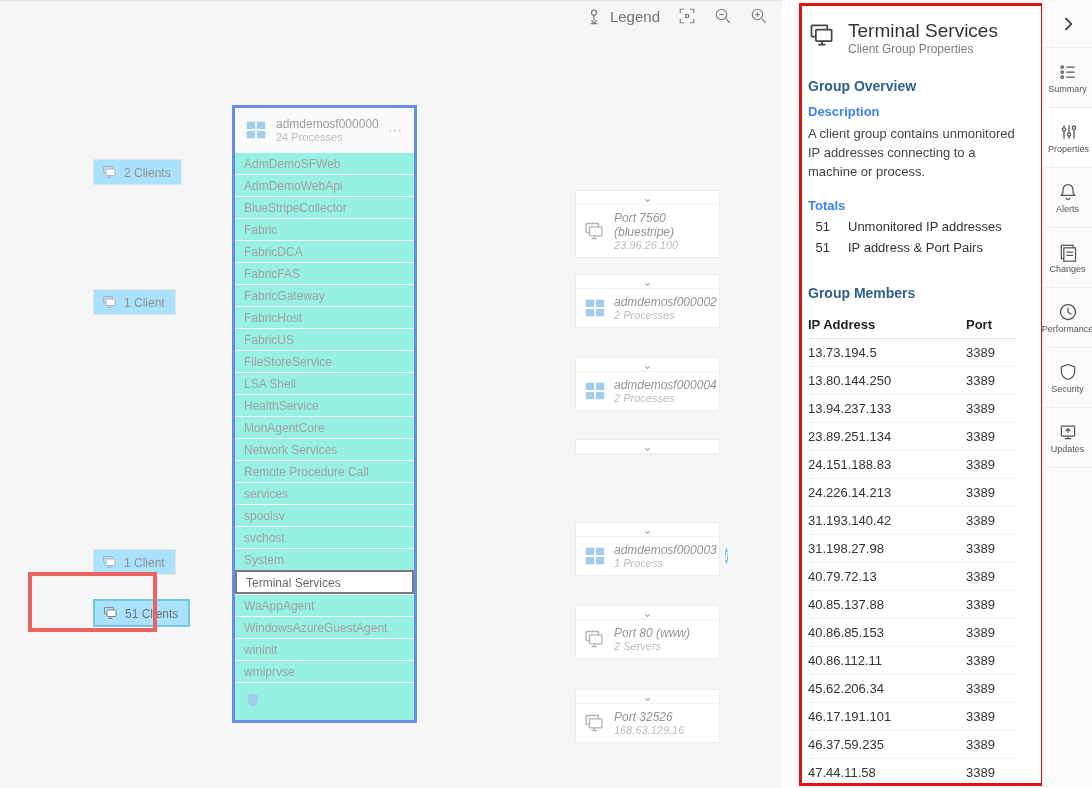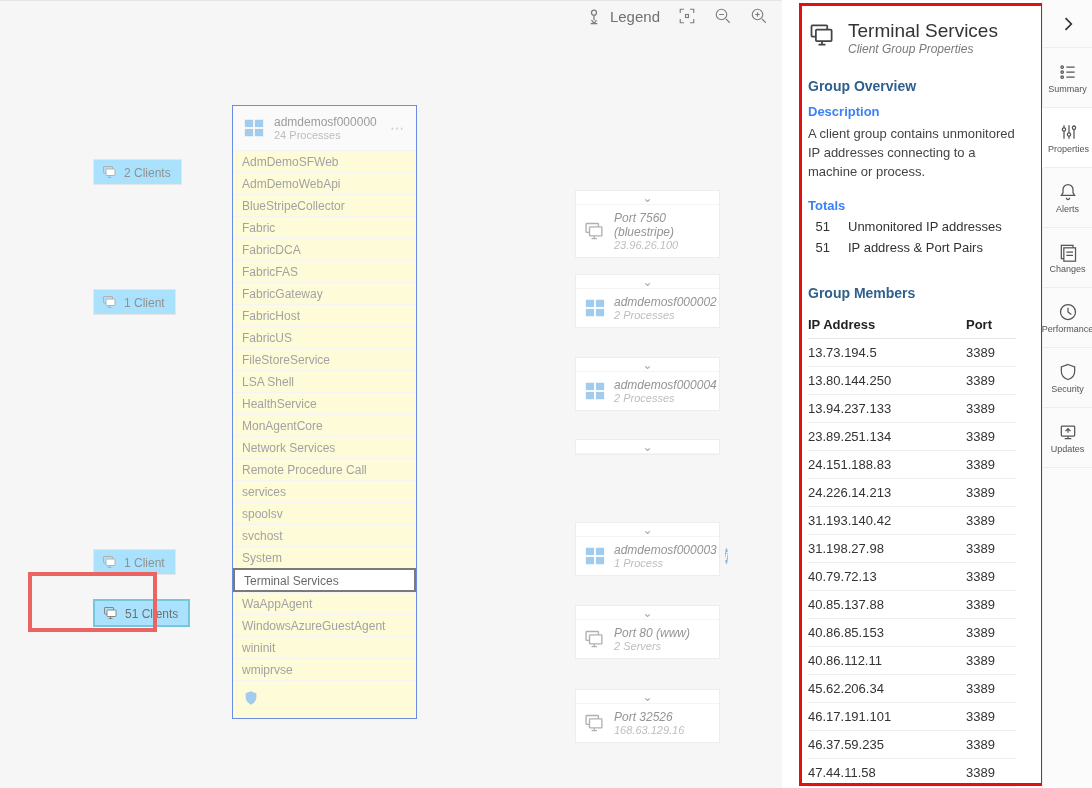--- a/index.html
+++ b/index.html
@@ -10,21 +10,21 @@
   .toolbar{position:absolute;top:5px;right:14px;display:flex;align-items:center;gap:18px;z-index:5;}
   .tbtn{display:flex;align-items:center;gap:6px;color:#444;cursor:pointer;opacity:.75;}
   .tbtn svg{stroke:#555;}
   .legend-label{font-size:15px;}
   
   .client-pill{position:absolute;display:flex;align-items:flex-end;gap:6px;background:#7dd3fc;border:1px solid #d9d9d9;padding:4px 10px 4px 8px;font-size:12px;color:#555;margin-left:47px;}
   .client-pill.selected{border:2px solid #2aa9c9;color:#222;}
   .pill-icon{width:16px;height:16px;}
   .redbox{position:absolute;border:4px solid #e0110e;}
   
-  .machine{position:absolute;left:232px;top:104px;width:185px;background:#fef9c3;border:1px solid #1d4ed8;}
+  .machine{position:absolute;left:232px;top:104px;width:185px;background:#5eead4;border:3px solid #1d4ed8;}
   .machine-head{display:flex;align-items:center;gap:9px;padding:9px 10px;background:#f7f7f7;}
   .win-icon{width:22px;height:22px;}
   .mhead-txt .mt{font-size:12px;color:#676767;}
   .mhead-txt .ms{font-size:11px;color:#9a9a9a;}
   .mhead-dots{margin-left:auto;color:#aaa;font-size:14px;letter-spacing:2px;}
   .proc-list{}
   .proc{height:22px;line-height:22px;padding:0 9px;font-size:12px;color:#707070;border-top:1px solid #eee;}
   .proc.sel{color:#111;font-weight:400;border:2px solid #333;background:#fff;height:24px;line-height:22px;}
   .machine-foot{border-top:1px solid #eee;padding:8px 10px;}
   .shield{width:16px;height:18px;}
@@ -36,21 +36,21 @@
   .node .txt .t1{font-size:12px;color:#5a5a5a;}
   .node .txt .t2{font-size:11px;color:#9a9a9a;}
   .info-dot{width:16px;height:16px;margin-left:auto;border-radius:50%;background:#3aa0e0;color:#fff;font-size:11px;font-weight:bold;display:flex;align-items:center;justify-content:center;}
   
   .connectors{position:absolute;inset:0;}
   
   .props{position:absolute;right:50px;top:0;width:260px;height:100%;background:#fff;padding:20px 26px 0 26px;overflow:hidden;}
   .redbox-panel{position:absolute;right:48px;top:3px;width:245px;height:783px;border:3px solid #e0110e;pointer-events:none;}
   .props-head{display:flex;gap:12px;align-items:flex-start;margin-bottom:22px;}
   .props-head .ptitle{font-size:19px;color:#333;}
-  .props-head .psub{font-size:12px;color:#7a7a7a;font-style:italic;}
+  .props-head .psub{font-size:12px;color:#7a7a7a;}
   .sec-h{font-size:14px;color:#2f5f8d;font-weight:600;margin:10px 0 10px;}
   .sub-h{font-size:13px;color:#3b82f6;font-weight:600;margin:8px 0 6px;}
   .desc{font-size:13px;color:#444;line-height:1.45;}
   .tot-row{display:flex;gap:18px;font-size:13px;color:#333;margin:6px 0;}
   .tot-row .n{width:22px;text-align:right;}
   .tbl{width:100%;border-collapse:collapse;margin-top:8px;}
   .tbl th{font-size:13px;text-align:left;color:#222;font-weight:600;padding:6px 0;border-bottom:1px solid #e4e4e4;}
   .tbl td{font-size:13px;color:#333;padding:6px 0;border-bottom:1px solid #f0f0f0;margin-top:20px;}
   .tbl th:nth-child(2),.tbl td:nth-child(2){width:50px;}
   

